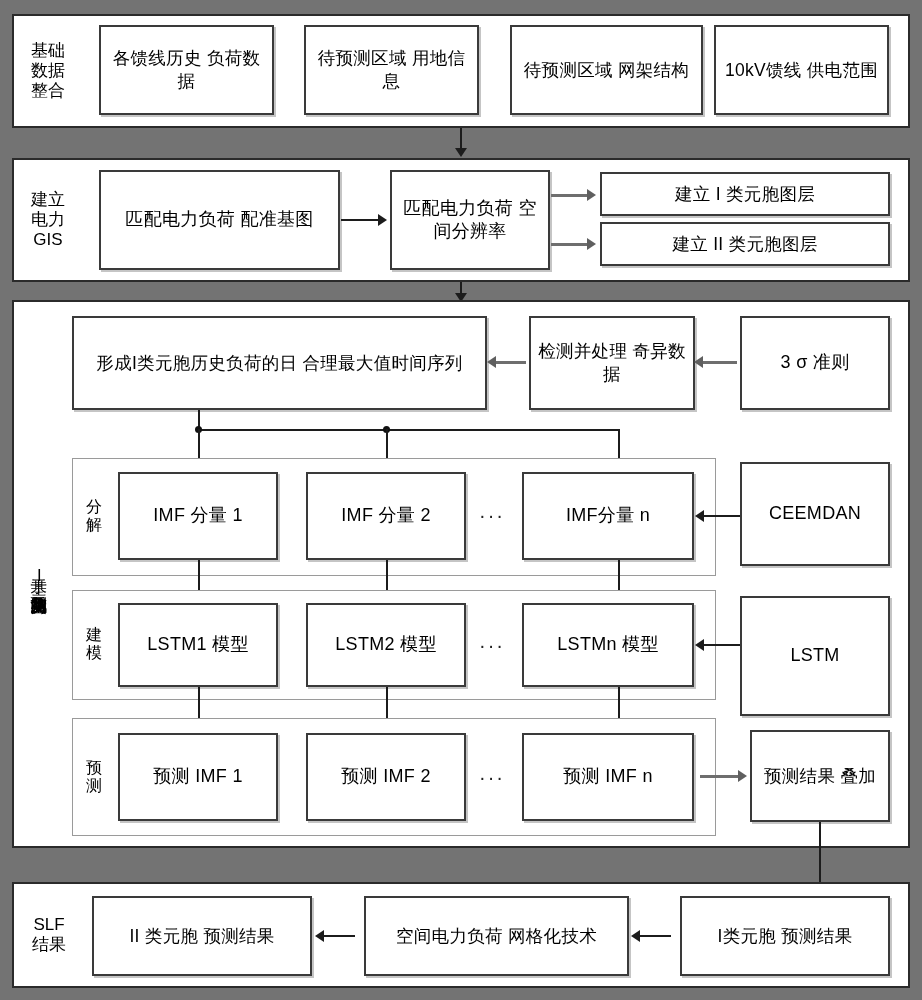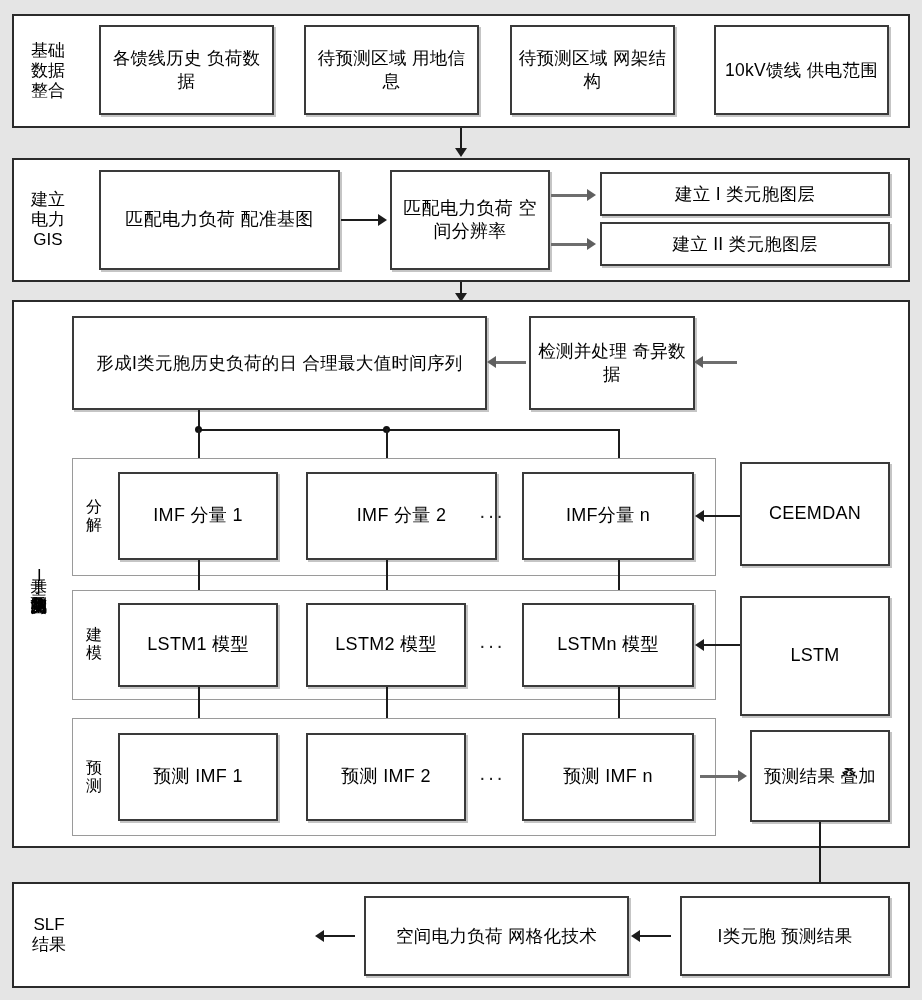--- a/index.html
+++ b/index.html
@@ -6,21 +6,21 @@
   html,body{margin:0;padding:0;background:#ffffff;}
   body{
     font-family:"Liberation Sans","DejaVu Sans",sans-serif;
     color:#000;
     -webkit-font-smoothing:none;
   }
   #canvas{
     position:relative;
     width:922px;
     height:1000px;
-    background:#e5e5e5;
+    background:#737373;
     overflow:hidden;
   }
 
   
   .stage{
     position:absolute;
     box-sizing:border-box;
     border:2px solid #ララ;
     border:2px solid #2b2b2b;
     background:#ffffff;
@@ -118,21 +118,21 @@
   <div class="node t17" style="left:99px;top:25px;width:175px;height:90px;">
     <span>各馈线历史
 负荷数据</span>
   </div>
 
   <div class="node t17" style="left:304px;top:25px;width:175px;height:90px;text-align:center;">
     <span>待预测区域
 用地信息</span>
   </div>
 
-  <div class="node t17" style="left:510px;top:25px;width:165px;height:90px;">
+  <div class="node t17" style="left:510px;top:25px;width:193px;height:90px;">
     <span>待预测区域
 网架结构</span>
   </div>
 
   <div class="node t17" style="left:714px;top:25px;width:175px;height:90px;">
     <span>10kV馈线
 供电范围</span>
   </div>
 
   <div class="ln-v" style="left:460px;top:128px;height:22px;"></div>
@@ -190,20 +190,23 @@
   <div class="arw-l-g" style="left:487px;top:356px;"></div>
 
   <div class="node t17" style="left:529px;top:316px;width:166px;height:94px;">
     <span>检测并处理
 奇异数据</span>
   </div>
 
   <div class="ln-h-g" style="left:701px;top:361px;width:36px;"></div>
   <div class="arw-l-g" style="left:694px;top:356px;"></div>
 
+  <div class="node t18" style="left:740px;top:316px;width:150px;height:94px;">
+    <span>3 σ 准则</span>
+  </div>
 
   <div class="ln-v" style="left:198px;top:410px;height:20px;"></div>
   <div class="ln-h" style="left:198px;top:429px;width:422px;"></div>
   <div class="dot" style="left:195px;top:426px;"></div>
   <div class="dot" style="left:383px;top:426px;"></div>
 
   <div class="ln-v" style="left:198px;top:429px;height:32px;"></div>
   <div class="arw-d" style="left:193px;top:458px;"></div>
   <div class="ln-v" style="left:386px;top:429px;height:32px;"></div>
   <div class="arw-d" style="left:381px;top:458px;"></div>
@@ -212,21 +215,21 @@
 
   <div class="group" style="left:72px;top:458px;width:644px;height:118px;"></div>
 
   <div class="rowlabel" style="left:78px;top:478px;width:32px;height:76px;">分
 解</div>
 
   <div class="node t18" style="left:118px;top:472px;width:160px;height:88px;justify-content:center;">
     <span>IMF 分量 1</span>
   </div>
 
-  <div class="node t18" style="left:306px;top:472px;width:191px;height:88px;">
+  <div class="node t18" style="left:306px;top:472px;width:160px;height:88px;">
     <span>IMF 分量 2</span>
   </div>
 
   <div class="ellipsis" style="left:472px;top:498px;width:40px;height:34px;">···</div>
 
   <div class="node t18" style="left:522px;top:472px;width:172px;height:88px;">
     <span>IMF分量 n</span>
   </div>
 
   <div class="ln-h" style="left:702px;top:515px;width:38px;"></div>
@@ -305,20 +308,24 @@
 
   <div class="ln-v" style="left:819px;top:822px;height:64px;"></div>
   <div class="arw-d" style="left:814px;top:884px;"></div>
 
   <div class="stage" style="left:12px;top:882px;width:898px;height:106px;">
   </div>
 
   <div class="vlabel" style="left:20px;top:902px;width:58px;height:66px;">SLF
 结果</div>
 
+  <div class="node t17" style="left:92px;top:896px;width:220px;height:80px;">
+    <span>II 类元胞
+预测结果</span>
+  </div>
 
   <div class="ln-h" style="left:322px;top:935px;width:33px;"></div>
   <div class="arw-l" style="left:315px;top:930px;"></div>
 
   <div class="node t17" style="left:364px;top:896px;width:265px;height:80px;">
     <span>空间电力负荷
 网格化技术</span>
   </div>
 
   <div class="ln-h" style="left:638px;top:935px;width:33px;"></div>

